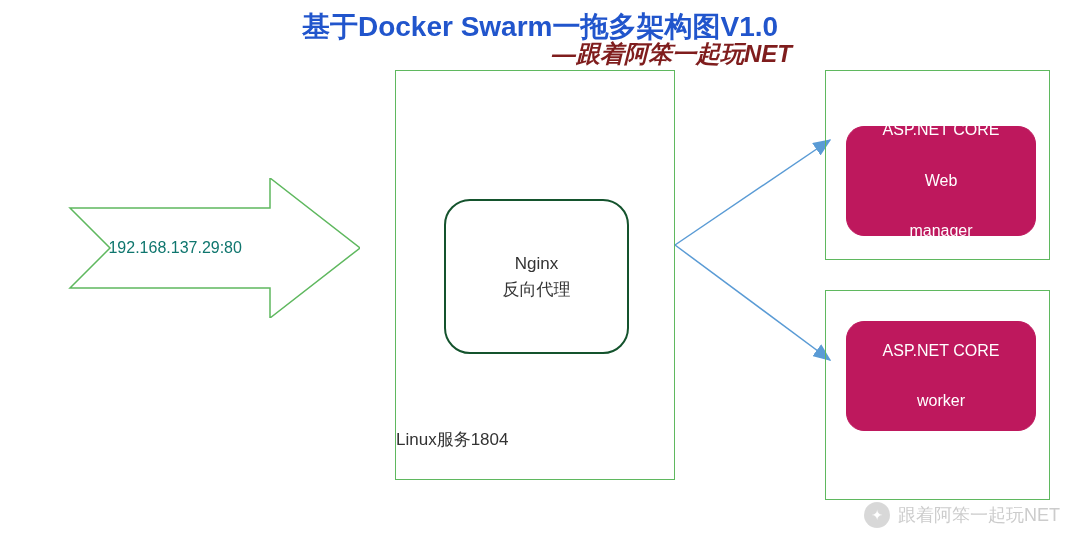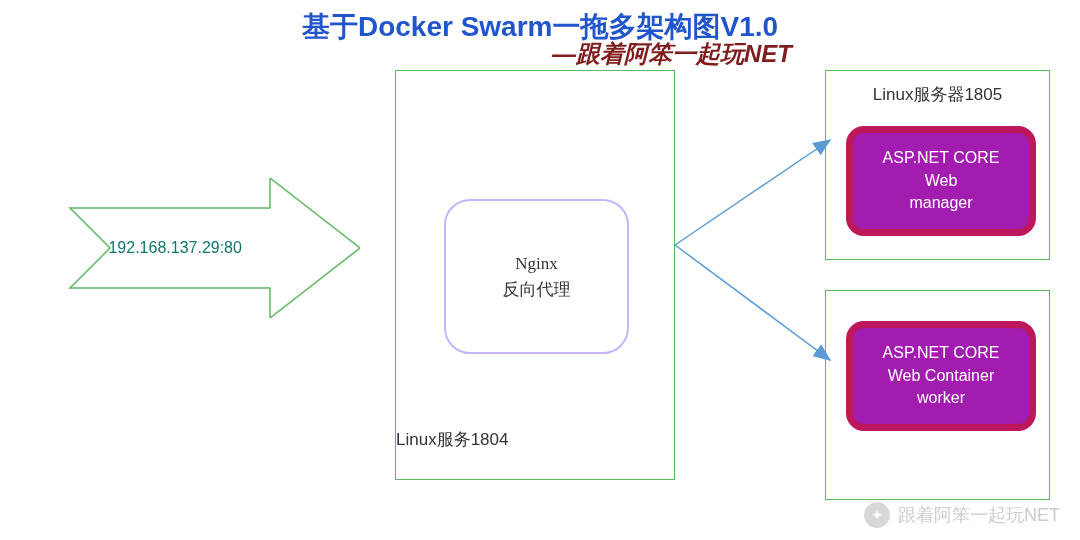--- a/index.html
+++ b/index.html
@@ -53,31 +53,30 @@
       width: 280px;
       height: 410px;
       border: 1px solid #5fb85f;
     }
     .nginx-box {
       position: absolute;
       top: 128px;
       left: 48px;
       width: 185px;
       height: 155px;
-      border: 2px solid #c4b5fd;
+      border: 2px solid #14532d;
       border-radius: 26px;
       display: flex;
       flex-direction: column;
       align-items: center;
       justify-content: center;
       font-size: 17px;
       color: #333;
       line-height: 1.5;
       text-align: center;
-      font-family: Liberation Serif, serif;
     }
     .center-caption {
       position: absolute;
       bottom: 28px;
       left: 0;
       width: 100%;
       font-size: 17px;
       color: #333;
     }
     .right1 {
@@ -109,31 +108,32 @@
       position: absolute;
       bottom: 12px;
       left: 0;
       width: 100%;
       text-align: center;
       font-size: 17px;
       color: #333;
     }
     .green-pill {
       position: absolute;
-      background: #a21caf;
-      border: 7px solid #be185d;
+      background: #be185d;
+      border: 1px solid #be185d;
       border-radius: 18px;
       color: #fff;
       display: flex;
       flex-direction: column;
       align-items: center;
       justify-content: center;
       text-align: center;
       font-size: 16px;
       line-height: 1.4;
+      gap: 28px;
     }
     .pill1 { top: 55px; left: 20px; width: 190px; height: 110px; }
     .pill2 { top: 30px; left: 20px; width: 190px; height: 110px; }
     .connector {
       position: absolute;
       top: 70px;
       left: 670px;
       width: 170px;
       height: 340px;
       pointer-events: none;
@@ -186,32 +186,30 @@
   <defs>
     <marker id="ah" markerWidth="12" markerHeight="10" refX="11" refY="5" orient="auto">
       <path d="M0,0 L12,5 L0,10 Z" fill="#5a9bd5"></path>
     </marker>
   </defs>
   <line x1="5" y1="175" x2="160" y2="70" stroke="#5a9bd5" stroke-width="1.5" marker-end="url(#ah)"></line>
   <line x1="5" y1="175" x2="160" y2="290" stroke="#5a9bd5" stroke-width="1.5" marker-end="url(#ah)"></line>
 </svg>
 
 <div class="right1">
-  <div class="right-caption-top">Linux服务器1805</div>
   <div class="green-pill pill1">
     <span>ASP.NET CORE</span>
     <span>Web</span>
     <span>manager</span>
   </div>
 </div>
 
 <div class="right2">
   <div class="green-pill pill2">
     <span>ASP.NET CORE</span>
-    <span>Web Container</span>
     <span>worker</span>
   </div>
 </div>
 
 <div class="watermark">
   <span class="wm-icon">✦</span>
   <span>跟着阿笨一起玩NET</span>
 </div>
 
 </body></html>

